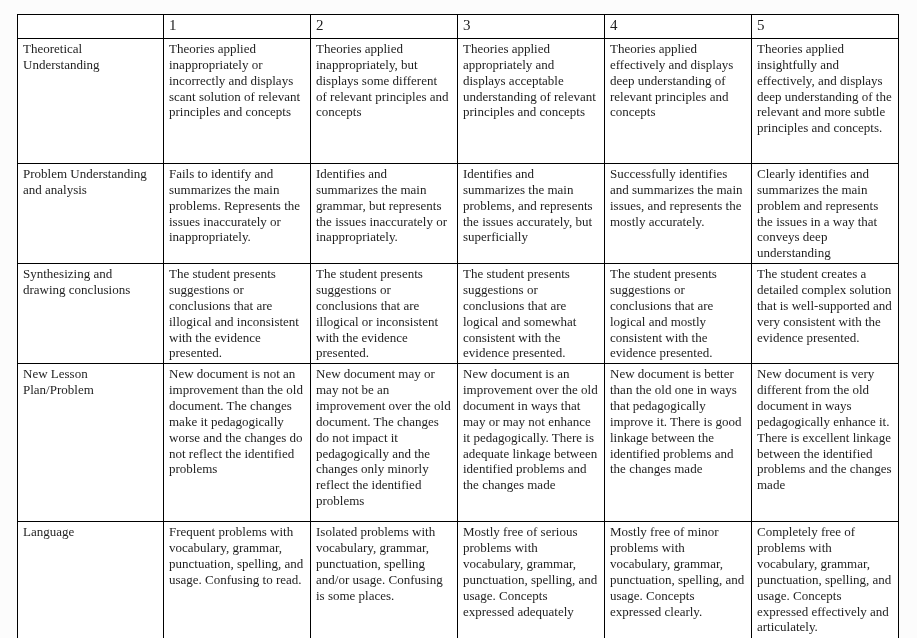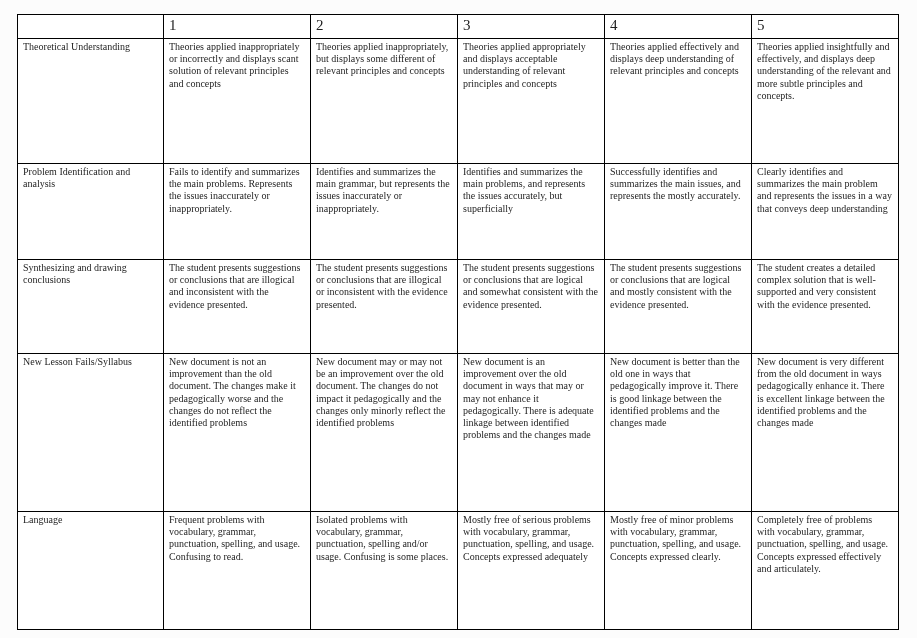--- a/index.html
+++ b/index.html
@@ -22,21 +22,21 @@
     table-layout: fixed;
     width: 881px;
     background: #ffffff;
   }
   table.rubric th,
   table.rubric td {
     border: 1px solid #000000;
     vertical-align: top;
     text-align: left;
     padding: 2px 6px 2px 5px;
-    font-size: 10px;
+    font-size: 13px;
     line-height: 1.22;
     font-weight: normal;
     word-wrap: break-word;
   }
   table.rubric thead th {
     font-size: 15px;
     height: 21px;
     padding-top: 1px;
     padding-bottom: 1px;
   }
@@ -72,37 +72,37 @@
     <tbody>
       <tr class="r-theoretical">
         <th>Theoretical Understanding</th>
         <td>Theories applied inappropriately or incorrectly and displays scant solution of relevant principles and concepts</td>
         <td>Theories applied inappropriately, but displays some different of relevant principles and concepts</td>
         <td>Theories applied appropriately and displays acceptable understanding of relevant principles and concepts</td>
         <td>Theories applied effectively and displays deep understanding of relevant principles and concepts</td>
         <td>Theories applied insightfully and effectively, and displays deep understanding of the relevant and more subtle principles and concepts.</td>
       </tr>
       <tr class="r-problem">
-        <th>Problem Identification and analysis</th>
+        <th>Problem Understanding and analysis</th>
         <td>Fails to identify and summarizes the main problems. Represents the issues inaccurately or inappropriately.</td>
         <td>Identifies and summarizes the main grammar, but represents the issues inaccurately or inappropriately.</td>
         <td>Identifies and summarizes the main problems,  and represents the issues accurately, but superficially</td>
         <td>Successfully identifies and summarizes the main issues, and represents the mostly accurately.</td>
         <td>Clearly identifies and summarizes the main problem and represents the issues in a way that conveys deep understanding</td>
       </tr>
       <tr class="r-synthesizing">
         <th>Synthesizing and drawing conclusions</th>
         <td>The student presents suggestions or conclusions that are illogical and inconsistent with the evidence presented.</td>
         <td>The student presents suggestions or conclusions that are illogical or inconsistent with the evidence presented.</td>
         <td>The student presents suggestions or conclusions that are logical and somewhat consistent with the evidence presented.</td>
         <td>The student presents suggestions or conclusions that are logical and mostly consistent with the evidence presented.</td>
         <td>The student creates a detailed complex solution that is well-supported and very consistent with the evidence presented.</td>
       </tr>
       <tr class="r-lessonplan">
-        <th>New Lesson Fails/Syllabus</th>
+        <th>New Lesson Plan/Problem</th>
         <td>New document is not an improvement than the old document.  The changes make it pedagogically worse and the changes do not reflect the identified problems</td>
         <td>New document may or may not be an improvement over the old document.  The changes do not impact it pedagogically and the changes only minorly reflect the identified problems</td>
         <td>New document is an improvement over the old document in ways that may or may not enhance it pedagogically. There is adequate linkage between identified problems and the changes made</td>
         <td>New document is better than the old one in ways that pedagogically improve it. There is good linkage between the identified problems and the changes made</td>
         <td>New document is very different from the old document in ways pedagogically enhance it.  There is excellent linkage between the identified problems and the changes made</td>
       </tr>
       <tr class="r-language">
         <th>Language</th>
         <td>Frequent problems with vocabulary, grammar, punctuation, spelling, and usage. Confusing to read.</td>
         <td>Isolated problems with vocabulary, grammar, punctuation, spelling and/or usage. Confusing is some places.</td>

